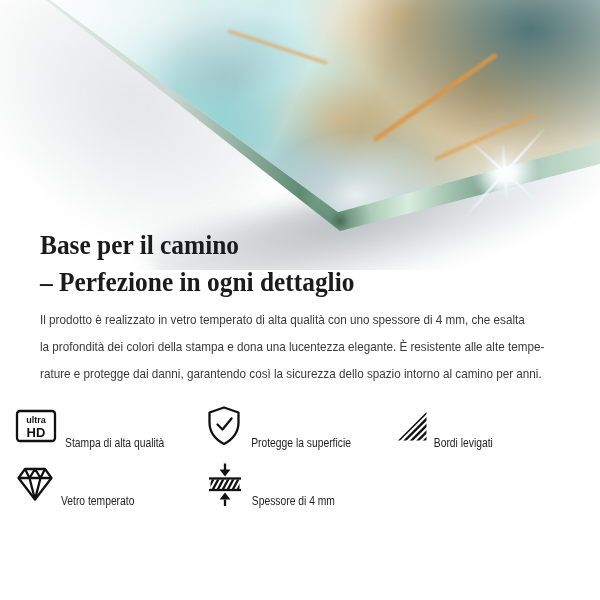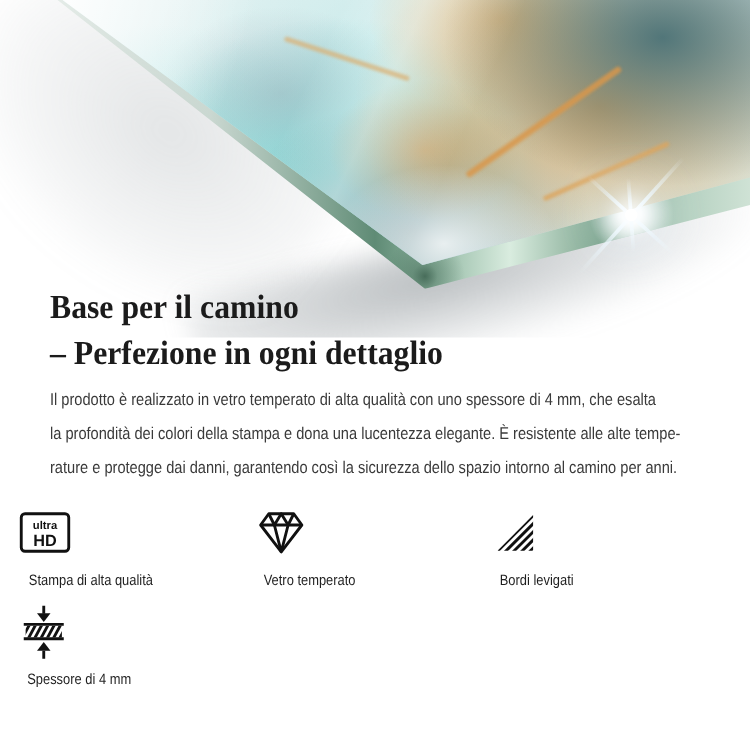--- a/index.html
+++ b/index.html
@@ -80,21 +80,21 @@
     position:absolute; left:40px; top:306px; z-index:6;
     font-size:13.6px; line-height:27px; color:#3a3a3a;
     white-space:nowrap; transform:scaleX(.86); transform-origin:left top;
   }
 
   
   .features {
     position:absolute; left:15px; top:402px; width:570px;
     display:grid; grid-template-columns:repeat(3,1fr); row-gap:10px;
   }
-  .feature { display:flex; flex-direction:column; align-items:flex-start; }
+  .feature { display:flex; flex-direction:row; align-items:flex-end; }
   .icon-wrap { height:48px; display:flex; align-items:center; justify-content:center; }
   .feature-label {
     margin-top:7px; font-size:12px; color:#1f1f1f;
     white-space:nowrap; transform:scaleX(.86); transform-origin:center top;
   }
   svg { display:block; }
   .ln { stroke:#111; fill:none; stroke-width:2.3; }
   .fl { fill:#111; stroke:none; }
   .badge-txt { font-family:"Liberation Sans", sans-serif; font-weight:bold; fill:#111; text-anchor:middle; }
 </style>
@@ -136,51 +136,60 @@
     <div class="icon-wrap">
       <svg width="42" height="34" viewBox="0 0 42 34">
         <rect class="ln" x="2" y="2" width="38" height="30" rx="3" stroke-width="2.6"></rect>
         <text class="badge-txt" x="21" y="14" font-size="9">ultra</text>
         <text class="badge-txt" x="21" y="27.5" font-size="13">HD</text>
       </svg>
     </div>
     <div class="feature-label">Stampa di alta qualità</div>
   </div>
 
-
-  <div class="feature">
-    <div class="icon-wrap">
-      <svg width="40" height="38" viewBox="0 0 40 38">
-        <path class="ln" stroke-width="2.2" stroke-linejoin="round" d="M10,4 L30,4 L36.5,13 L20,34.5 L3.5,13 Z"></path>
-        <line class="ln" x1="3.5" y1="13" x2="36.5" y2="13" stroke-width="2"></line>
-        <path class="ln" stroke-width="2" stroke-linejoin="round" d="M10,4 L14.5,13 L20,4 L25.5,13 L30,4"></path>
-        <path class="ln" stroke-width="2" d="M14.5,13 L20,34.5 M25.5,13 L20,34.5"></path>
-      </svg>
-    </div>
-    <div class="feature-label">Vetro temperato</div>
+  <div class="feature">
+    <div class="icon-wrap">
+      <svg width="38" height="42" viewBox="0 0 38 42">
+        <path class="ln" stroke-linejoin="round" d="M19,2.5 L33.5,7.5 V17.5 C33.5,27.5 27.5,34.5 19,39 C10.5,34.5 4.5,27.5 4.5,17.5 V7.5 Z"></path>
+        <path class="ln" stroke-width="2.5" stroke-linecap="round" stroke-linejoin="round" d="M12.5,19.5 L17.5,24.5 L26.5,13.5"></path>
+      </svg>
+    </div>
+    <div class="feature-label">Protegge la superficie</div>
   </div>
 
   <div class="feature">
     <div class="icon-wrap">
       <svg width="34" height="34" viewBox="0 0 34 34">
         <defs>
           <clipPath id="triClip">
               <path d="M3,31.5 L31.5,3 L31.5,31.5 Z"></path>
             </clipPath>
         </defs>
         <g clip-path="url(#triClip)">
           <line class="ln" stroke-width="3" x1="-1" y1="36" x2="36" y2="-1"></line>
           <line class="ln" stroke-width="3" x1="5.5" y1="36" x2="42.5" y2="-1"></line>
           <line class="ln" stroke-width="3" x1="12" y1="36" x2="49" y2="-1"></line>
           <line class="ln" stroke-width="3" x1="18.5" y1="36" x2="55.5" y2="-1"></line>
           <line class="ln" stroke-width="3" x1="25" y1="36" x2="62" y2="-1"></line>
         </g>
       </svg>
     </div>
     <div class="feature-label">Bordi levigati</div>
+  </div>
+
+  <div class="feature">
+    <div class="icon-wrap">
+      <svg width="40" height="38" viewBox="0 0 40 38">
+        <path class="ln" stroke-width="2.2" stroke-linejoin="round" d="M10,4 L30,4 L36.5,13 L20,34.5 L3.5,13 Z"></path>
+        <line class="ln" x1="3.5" y1="13" x2="36.5" y2="13" stroke-width="2"></line>
+        <path class="ln" stroke-width="2" stroke-linejoin="round" d="M10,4 L14.5,13 L20,4 L25.5,13 L30,4"></path>
+        <path class="ln" stroke-width="2" d="M14.5,13 L20,34.5 M25.5,13 L20,34.5"></path>
+      </svg>
+    </div>
+    <div class="feature-label">Vetro temperato</div>
   </div>
 
   <div class="feature">
     <div class="icon-wrap">
       <svg width="40" height="45" viewBox="0 0 40 45">
         <line class="ln" stroke-width="2.4" x1="20" y1="1.5" x2="20" y2="8"></line>
         <polygon class="fl" points="14.6,7.5 25.4,7.5 20,14.5"></polygon>
         <line class="ln" stroke-width="2.2" x1="4" y1="16.5" x2="36" y2="16.5"></line>
         <line class="ln" stroke-width="2.2" x1="4" y1="28" x2="36" y2="28"></line>
         <defs>

